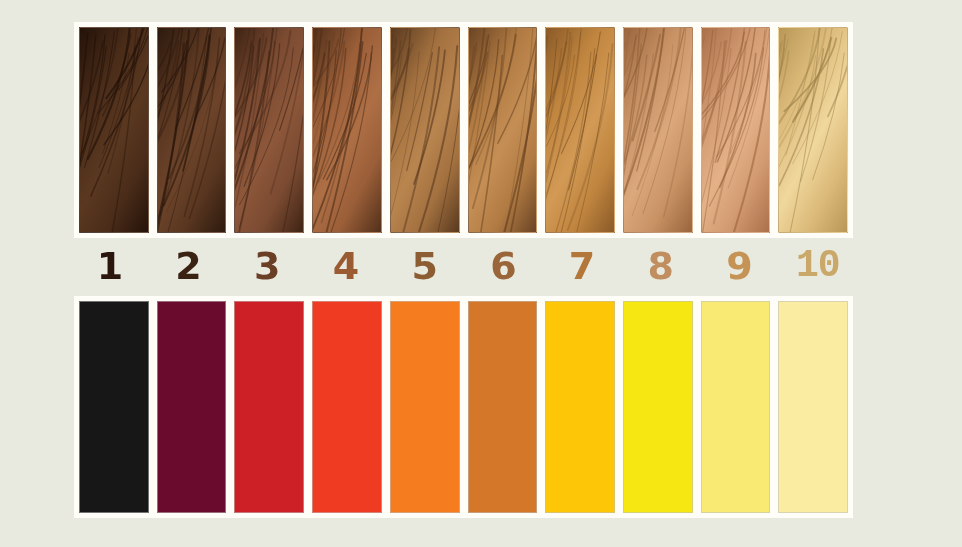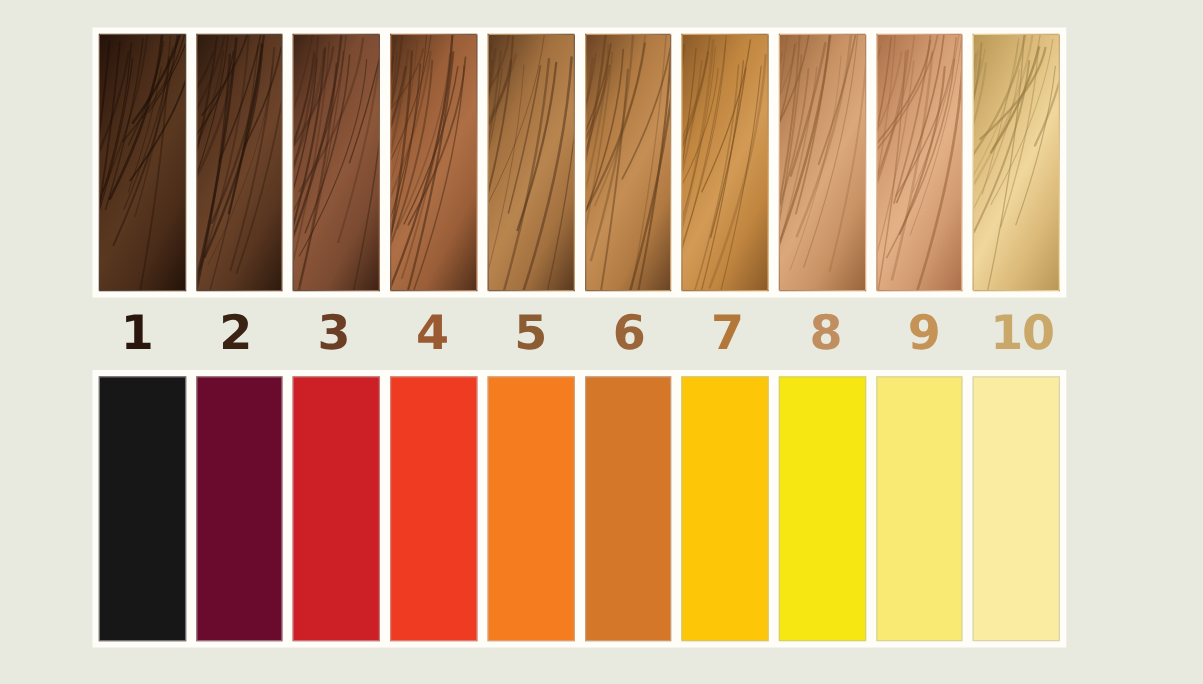--- a/index.html
+++ b/index.html
@@ -368,21 +368,21 @@
   <div id="number-row">
       <div class="number-cell" style="color: rgb(42, 22, 12);">1</div>
       <div class="number-cell" style="color: rgb(59, 35, 19);">2</div>
       <div class="number-cell" style="color: rgb(107, 62, 38);">3</div>
       <div class="number-cell" style="color: rgb(154, 90, 50);">4</div>
       <div class="number-cell" style="color: rgb(140, 92, 51);">5</div>
       <div class="number-cell" style="color: rgb(155, 101, 58);">6</div>
       <div class="number-cell" style="color: rgb(180, 119, 58);">7</div>
       <div class="number-cell" style="color: rgb(192, 142, 95);">8</div>
       <div class="number-cell" style="color: rgb(196, 147, 85);">9</div>
-      <div class="number-cell" style="color: rgb(201, 168, 106);">10</div>
+      <div class="number-cell" style="color: rgb(201, 168, 106); font-family: Liberation Mono, monospace;">10</div>
     </div>
 
   <div class="panel" id="color-panel">
     <div class="row" id="color-row">
         <div class="swatch color-swatch" style="background: rgb(23, 23, 23);"></div>
         <div class="swatch color-swatch" style="background: rgb(106, 10, 44);"></div>
         <div class="swatch color-swatch" style="background: rgb(205, 32, 38);"></div>
         <div class="swatch color-swatch" style="background: rgb(239, 59, 34);"></div>
         <div class="swatch color-swatch" style="background: rgb(245, 125, 32);"></div>
         <div class="swatch color-swatch" style="background: rgb(212, 119, 40);"></div>

